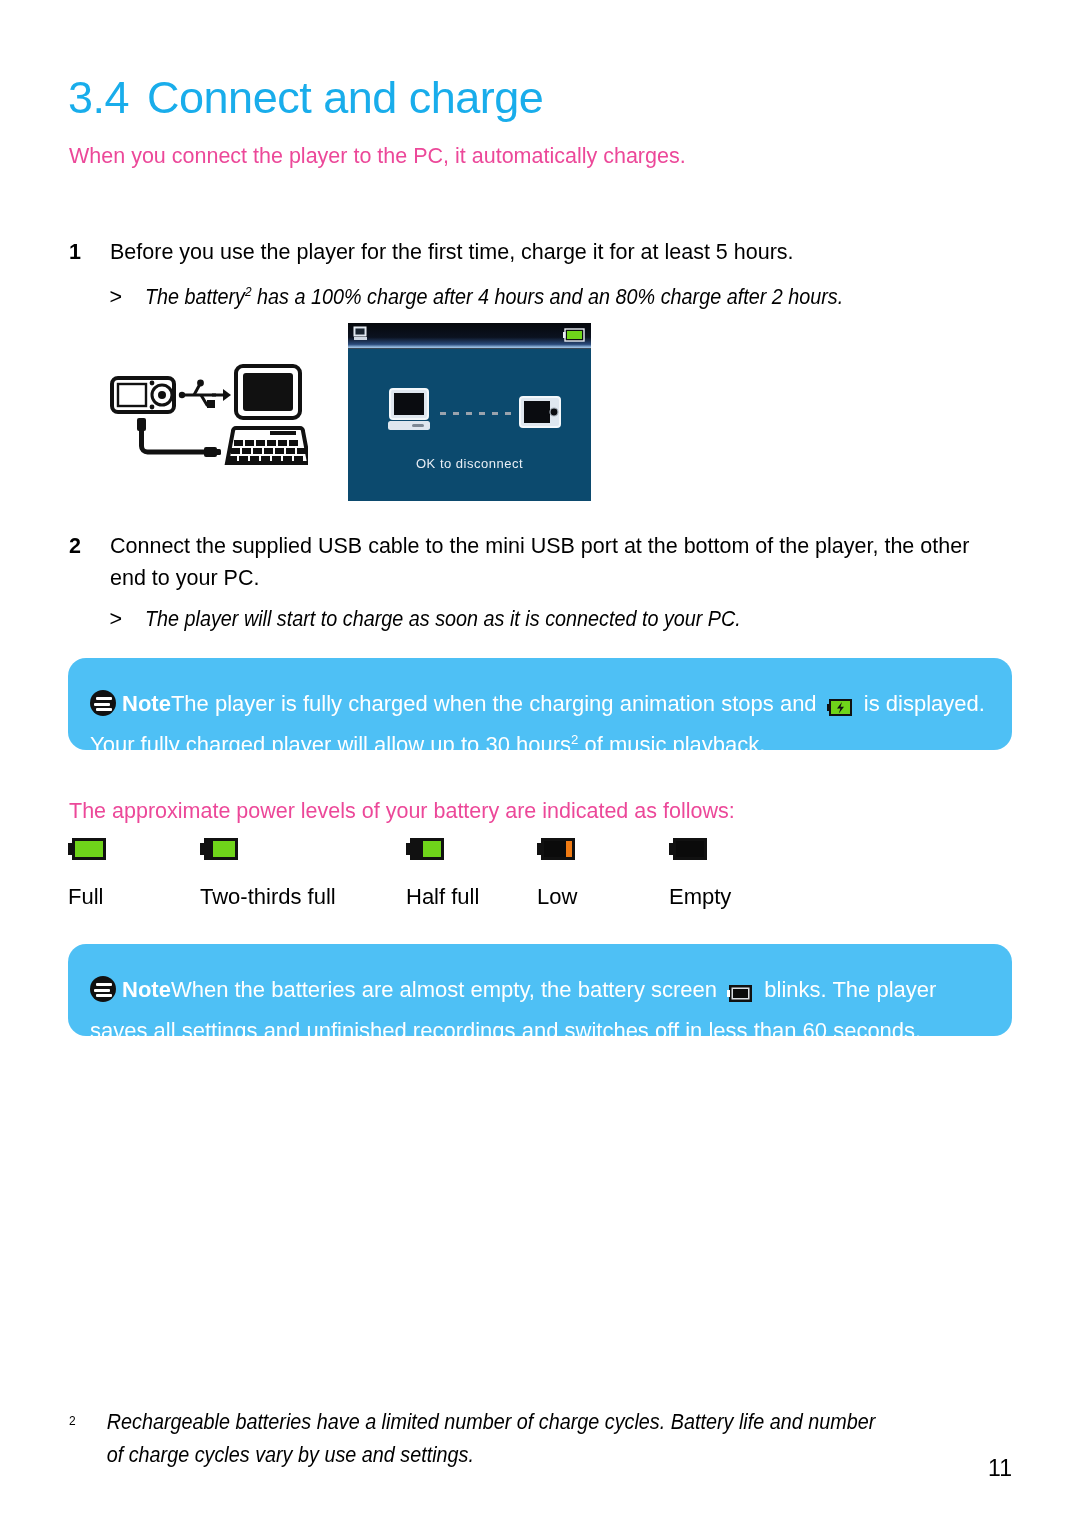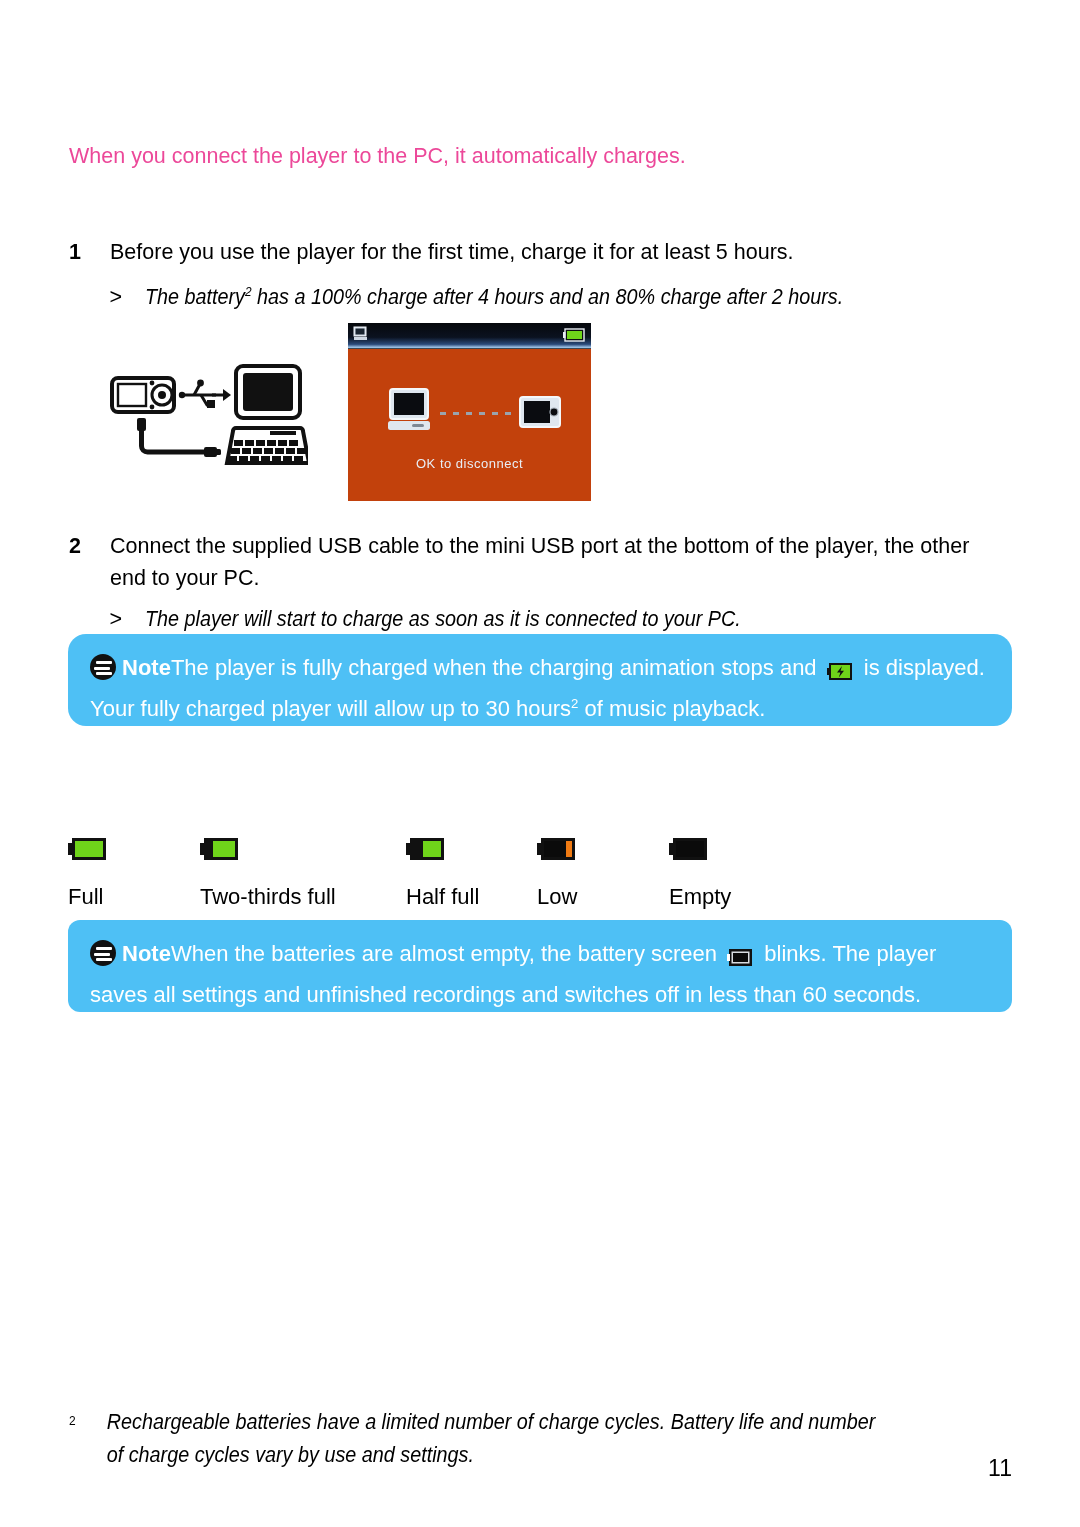--- a/index.html
+++ b/index.html
@@ -112,31 +112,32 @@
 
   
   .note {
     position: absolute;
     left: 68px;
     width: 944px;
     box-sizing: border-box;
     background: #4EC0F5;
     border-radius: 18px;
     color: #ffffff;
-    padding: 16px 22px 18px 22px;
+    padding: 28px 22px 18px 22px;
     font-size: 22px;
     line-height: 35px;
     font-family: "Liberation Sans Narrow", "Liberation Sans", sans-serif;
+    margin-top: 24px;
   }
   .note .label {
     font-weight: bold;
     color: #ffffff;
   }
   .note.n1 { top: 634px; height: 92px; }
-  .note.n2 { top: 920px; height: 92px; border-radius: 12px; }
+  .note.n2 { top: 920px; height: 92px; }
 
   
   .note-icon {
     display: inline-block;
     width: 26px;
     height: 26px;
     border-radius: 50%;
     background: #111111;
     vertical-align: -5px;
     margin-right: 6px;
@@ -197,21 +198,21 @@
     position: absolute;
     left: 108px;
     top: 42px;
   }
   .device-screen {
     position: absolute;
     left: 348px;
     top: 5px;
     width: 243px;
     height: 178px;
-    background: #c2410c;
+    background: #0c4a6e;
     overflow: hidden;
   }
   .scr-topbar {
     position: absolute;
     left: 0; top: 0; right: 0;
     height: 26px;
     background: linear-gradient(to bottom, #06080c 0%, #0b1220 55%, #2a4a7a 82%, #9fc4e8 94%, #0a0c10 100%);
   }
   .scr-topbar-icon {
     position: absolute;
@@ -270,20 +271,23 @@
     top: 1455px;
     font-size: 23px;
     font-family: "Liberation Sans Narrow", "Liberation Sans", sans-serif;
   }
 </style>
 </head>
 <body>
 
 <div class="page">
 
+  <div class="h-main">
+    <span class="num">3.4</span><span>Connect and charge</span>
+  </div>
 
   <div class="para p-intro">When you connect the player to the PC, it automatically charges.</div>
 
 
   <div class="step s1">
     <span class="n">1</span>
     <span class="txt">Before you use the player for the first time, charge it for at least 5 hours.</span>
   </div>
 
   <div class="result r1">
@@ -409,20 +413,21 @@
   <div class="note n1">
     <span class="note-icon"><i></i><i></i><i></i></span><span class="label">Note</span><span>The player is fully charged when the charging animation stops and </span><span class="inline-bat"><svg width="27" height="19" viewBox="0 0 27 19">
           <rect x="2" y="1" width="23" height="17" fill="#111"></rect>
           <rect x="4" y="3" width="19" height="13" fill="#6FD41A"></rect>
           <rect x="0" y="6" width="3" height="7" fill="#111"></rect>
           <path d="M15 4 L10 10.5 h3.4 l-1.6 5 5.2 -6.8 h-3.4 z" fill="#111"></path>
         </svg></span><span> is displayed. Your fully charged player will allow up to 30 hours</span><sup>2</sup><span> of music playback.</span>
   </div>
 
 
+  <div class="para p-levels">The approximate power levels of your battery are indicated as follows:</div>
 
   <div class="bat-row">
 
     <div class="bat-cell" style="left:0px;">
       <svg class="bat-svg" width="40" height="26" viewBox="0 0 40 26">
         <rect x="4" y="2" width="34" height="22" fill="#111"></rect>
         <rect x="7" y="5" width="28" height="16" fill="#6FD41A"></rect>
         <rect x="0" y="7" width="4" height="12" fill="#111"></rect>
       </svg>
       <span class="bat-label">Full</span>

